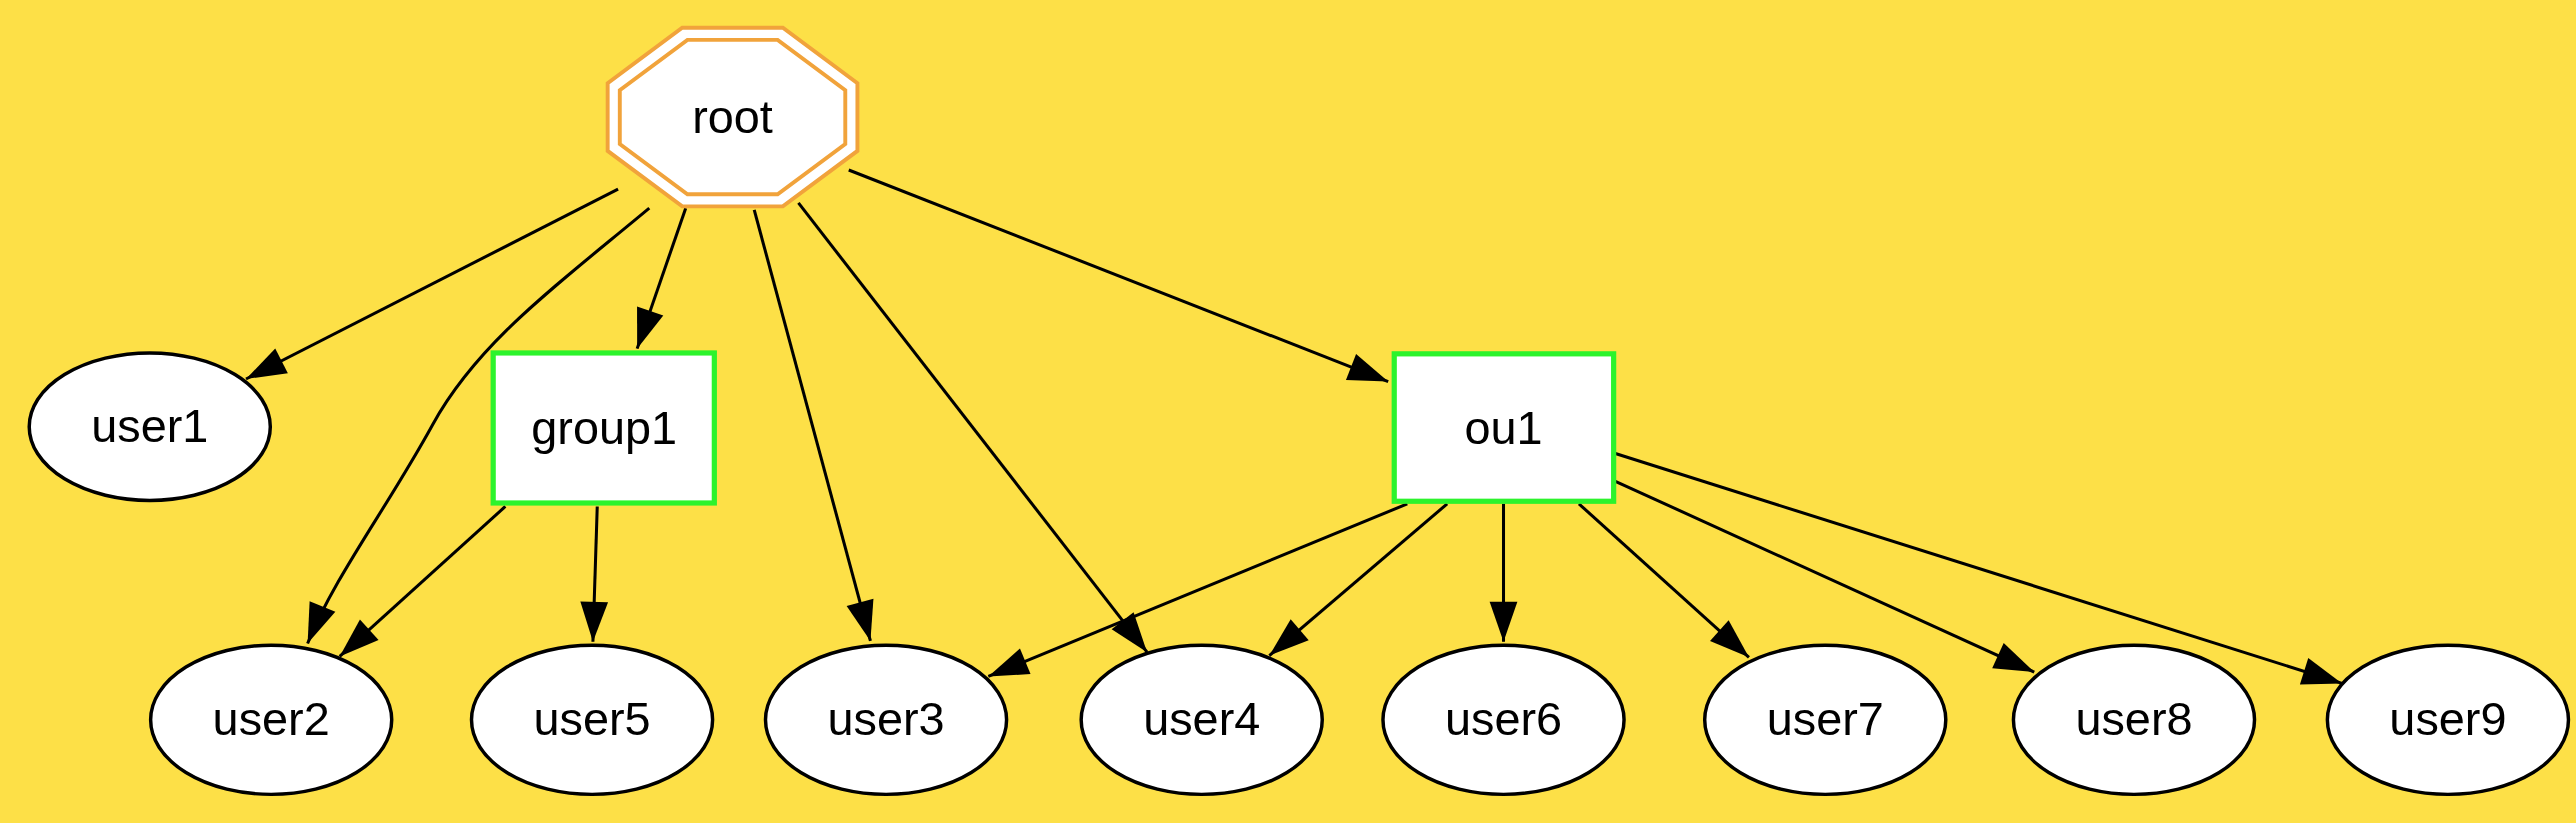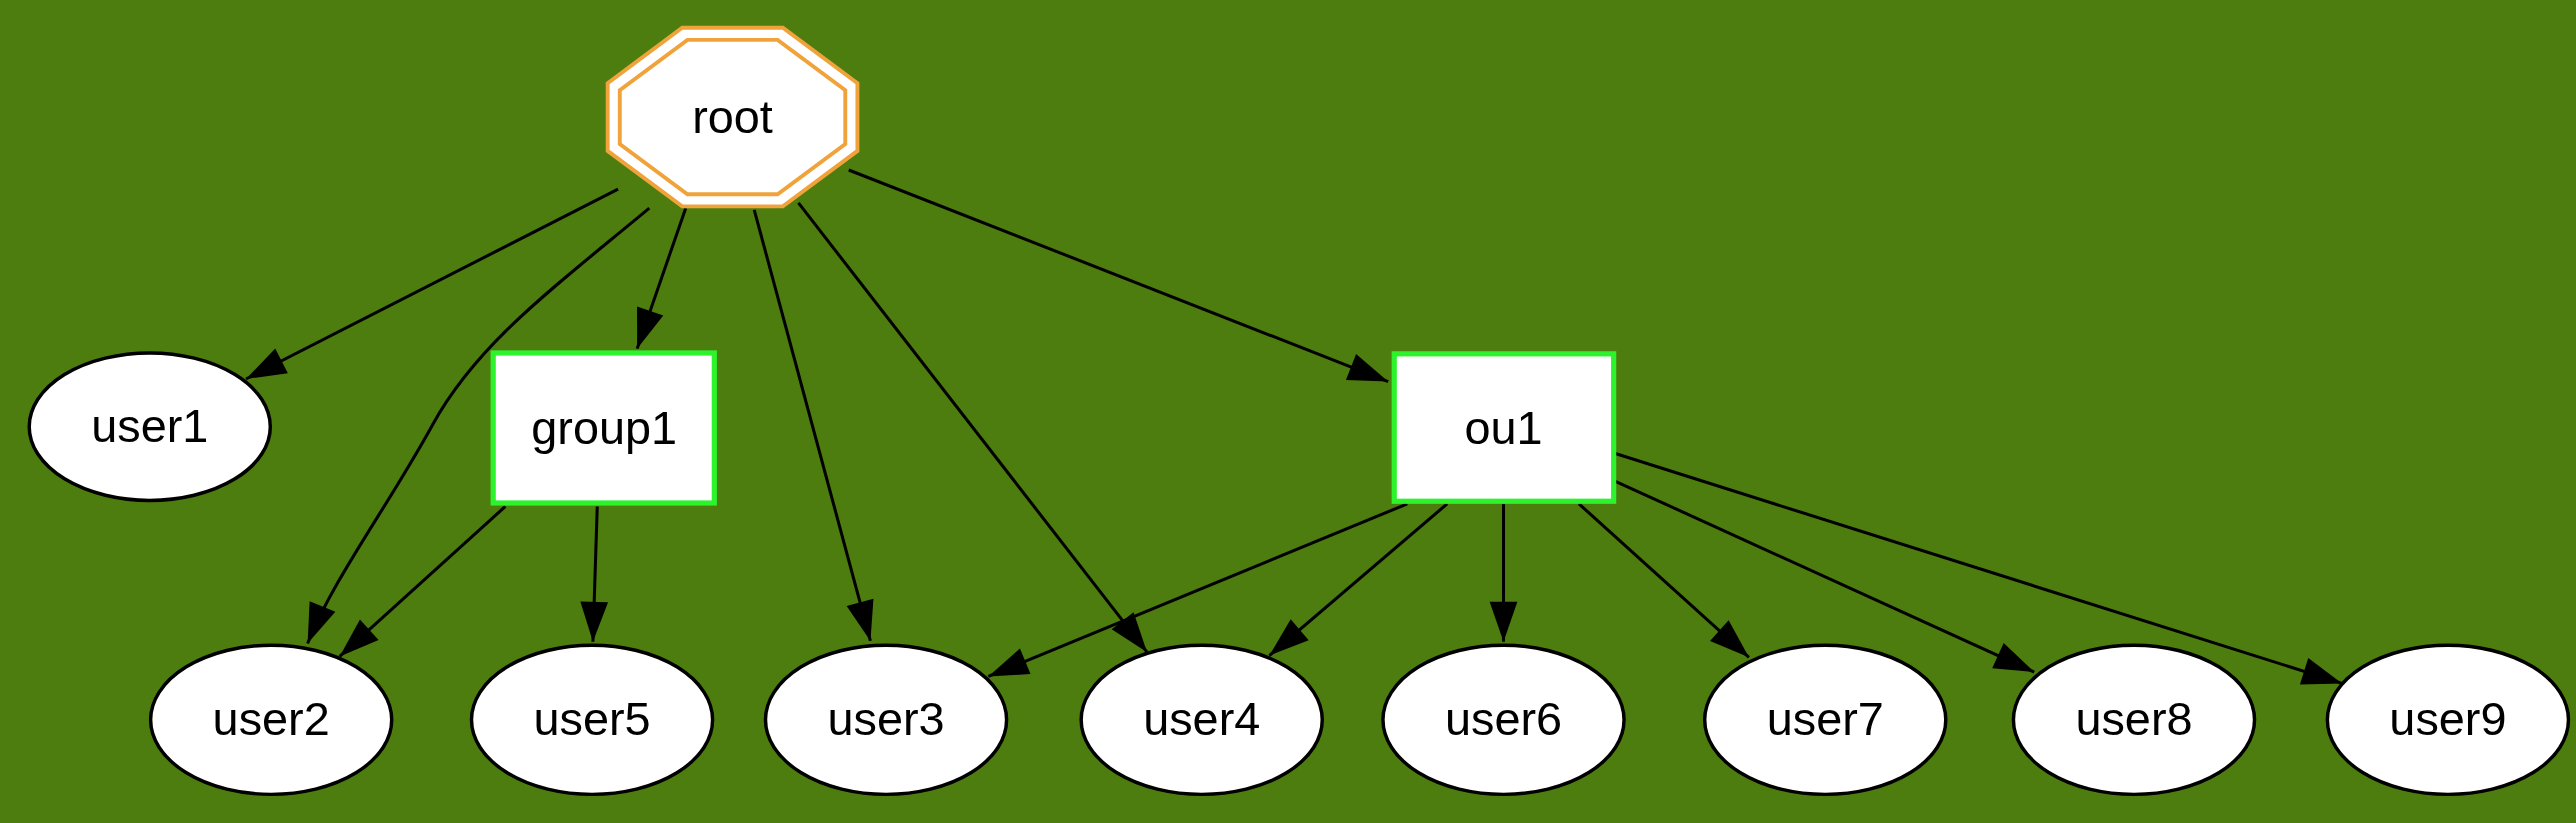--- a/index.html
+++ b/index.html
@@ -7,21 +7,21 @@
     padding: 0;
     background: #ffffff;
     width: 2576px;
     height: 823px;
     overflow: hidden;
   }
   .canvas-wrap {
     position: relative;
     width: 2576px;
     height: 823px;
-    background: #4d7c0f;
+    background: #fde047;
   }
   svg { display: block; }
   .edge {
     fill: none;
     stroke: #000000;
     stroke-width: 3.5px;
   }
   .node-ellipse {
     fill: #ffffff;
     stroke: #000000;

